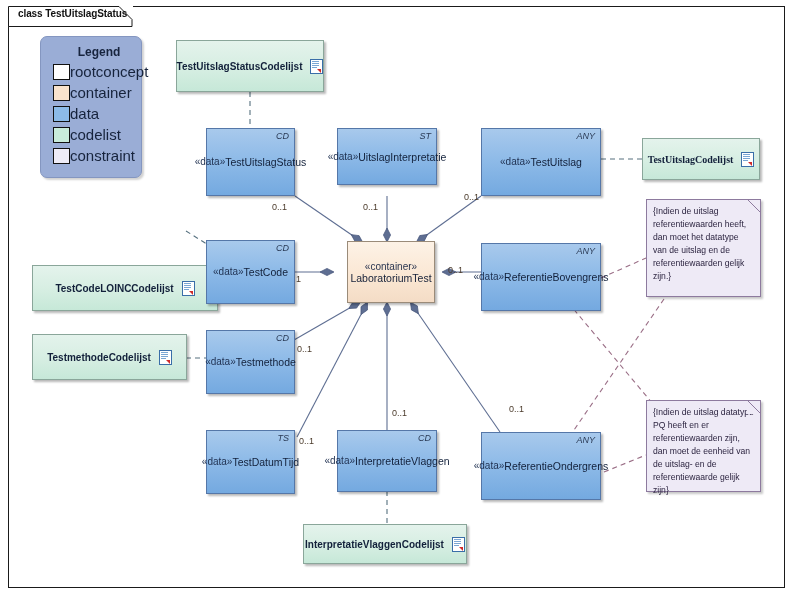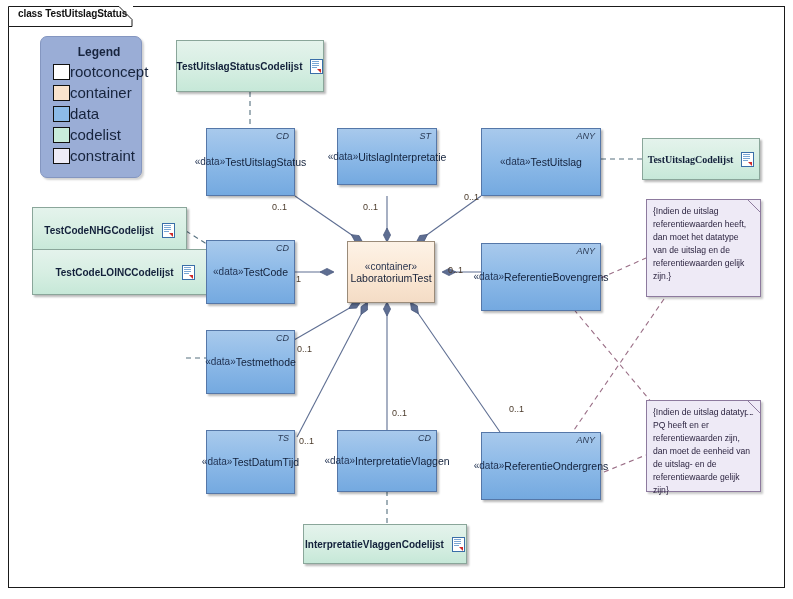--- a/index.html
+++ b/index.html
@@ -230,48 +230,48 @@
           <rect x="0.5" y="0.5" width="12" height="14" fill="#ffffff" stroke="#3a6ea8"></rect>
           <rect x="2" y="2" width="7" height="1" fill="#7aa7d4"></rect>
           <rect x="2" y="4" width="7" height="1" fill="#7aa7d4"></rect>
           <rect x="2" y="6" width="7" height="1" fill="#7aa7d4"></rect>
           <rect x="2" y="8" width="5" height="1" fill="#7aa7d4"></rect>
           <path d="M7,10 L11,10 L11,14 Z" fill="#cf2a2a"></path>
         </svg>
     </span>
   </div>
 
-  <div class="node codelist-node" style="left:32px;top:207px;width:155px;height:46px;">
-    <span class="nm">TestCodeNHGCodelijst</span>
-    <span class="doc-icon">
-      <svg width="13" height="15" viewBox="0 0 13 15">
-          <rect x="0.5" y="0.5" width="12" height="14" fill="#ffffff" stroke="#3a6ea8"></rect>
-          <rect x="2" y="2" width="7" height="1" fill="#7aa7d4"></rect>
-          <rect x="2" y="4" width="7" height="1" fill="#7aa7d4"></rect>
-          <rect x="2" y="6" width="7" height="1" fill="#7aa7d4"></rect>
-          <rect x="2" y="8" width="5" height="1" fill="#7aa7d4"></rect>
-          <path d="M7,10 L11,10 L11,14 Z" fill="#cf2a2a"></path>
-        </svg>
-    </span>
-  </div>
-
-  <div class="node codelist-node" style="left:32px;top:249px;width:186px;height:46px;">
+
+  <div class="node codelist-node" style="left:32px;top:265px;width:186px;height:46px;">
     <span class="nm">TestCodeLOINCCodelijst</span>
     <span class="doc-icon">
       <svg width="13" height="15" viewBox="0 0 13 15">
           <rect x="0.5" y="0.5" width="12" height="14" fill="#ffffff" stroke="#3a6ea8"></rect>
           <rect x="2" y="2" width="7" height="1" fill="#7aa7d4"></rect>
           <rect x="2" y="4" width="7" height="1" fill="#7aa7d4"></rect>
           <rect x="2" y="6" width="7" height="1" fill="#7aa7d4"></rect>
           <rect x="2" y="8" width="5" height="1" fill="#7aa7d4"></rect>
           <path d="M7,10 L11,10 L11,14 Z" fill="#cf2a2a"></path>
         </svg>
     </span>
   </div>
 
+  <div class="node codelist-node" style="left:32px;top:334px;width:155px;height:46px;">
+    <span class="nm">TestmethodeCodelijst</span>
+    <span class="doc-icon">
+      <svg width="13" height="15" viewBox="0 0 13 15">
+          <rect x="0.5" y="0.5" width="12" height="14" fill="#ffffff" stroke="#3a6ea8"></rect>
+          <rect x="2" y="2" width="7" height="1" fill="#7aa7d4"></rect>
+          <rect x="2" y="4" width="7" height="1" fill="#7aa7d4"></rect>
+          <rect x="2" y="6" width="7" height="1" fill="#7aa7d4"></rect>
+          <rect x="2" y="8" width="5" height="1" fill="#7aa7d4"></rect>
+          <path d="M7,10 L11,10 L11,14 Z" fill="#cf2a2a"></path>
+        </svg>
+    </span>
+  </div>
 
   <div class="node codelist-node" style="left:303px;top:524px;width:164px;height:40px;">
     <span class="nm">InterpretatieVlaggenCodelijst</span>
     <span class="doc-icon">
       <svg width="13" height="15" viewBox="0 0 13 15">
           <rect x="0.5" y="0.5" width="12" height="14" fill="#ffffff" stroke="#3a6ea8"></rect>
           <rect x="2" y="2" width="7" height="1" fill="#7aa7d4"></rect>
           <rect x="2" y="4" width="7" height="1" fill="#7aa7d4"></rect>
           <rect x="2" y="6" width="7" height="1" fill="#7aa7d4"></rect>
           <rect x="2" y="8" width="5" height="1" fill="#7aa7d4"></rect>

